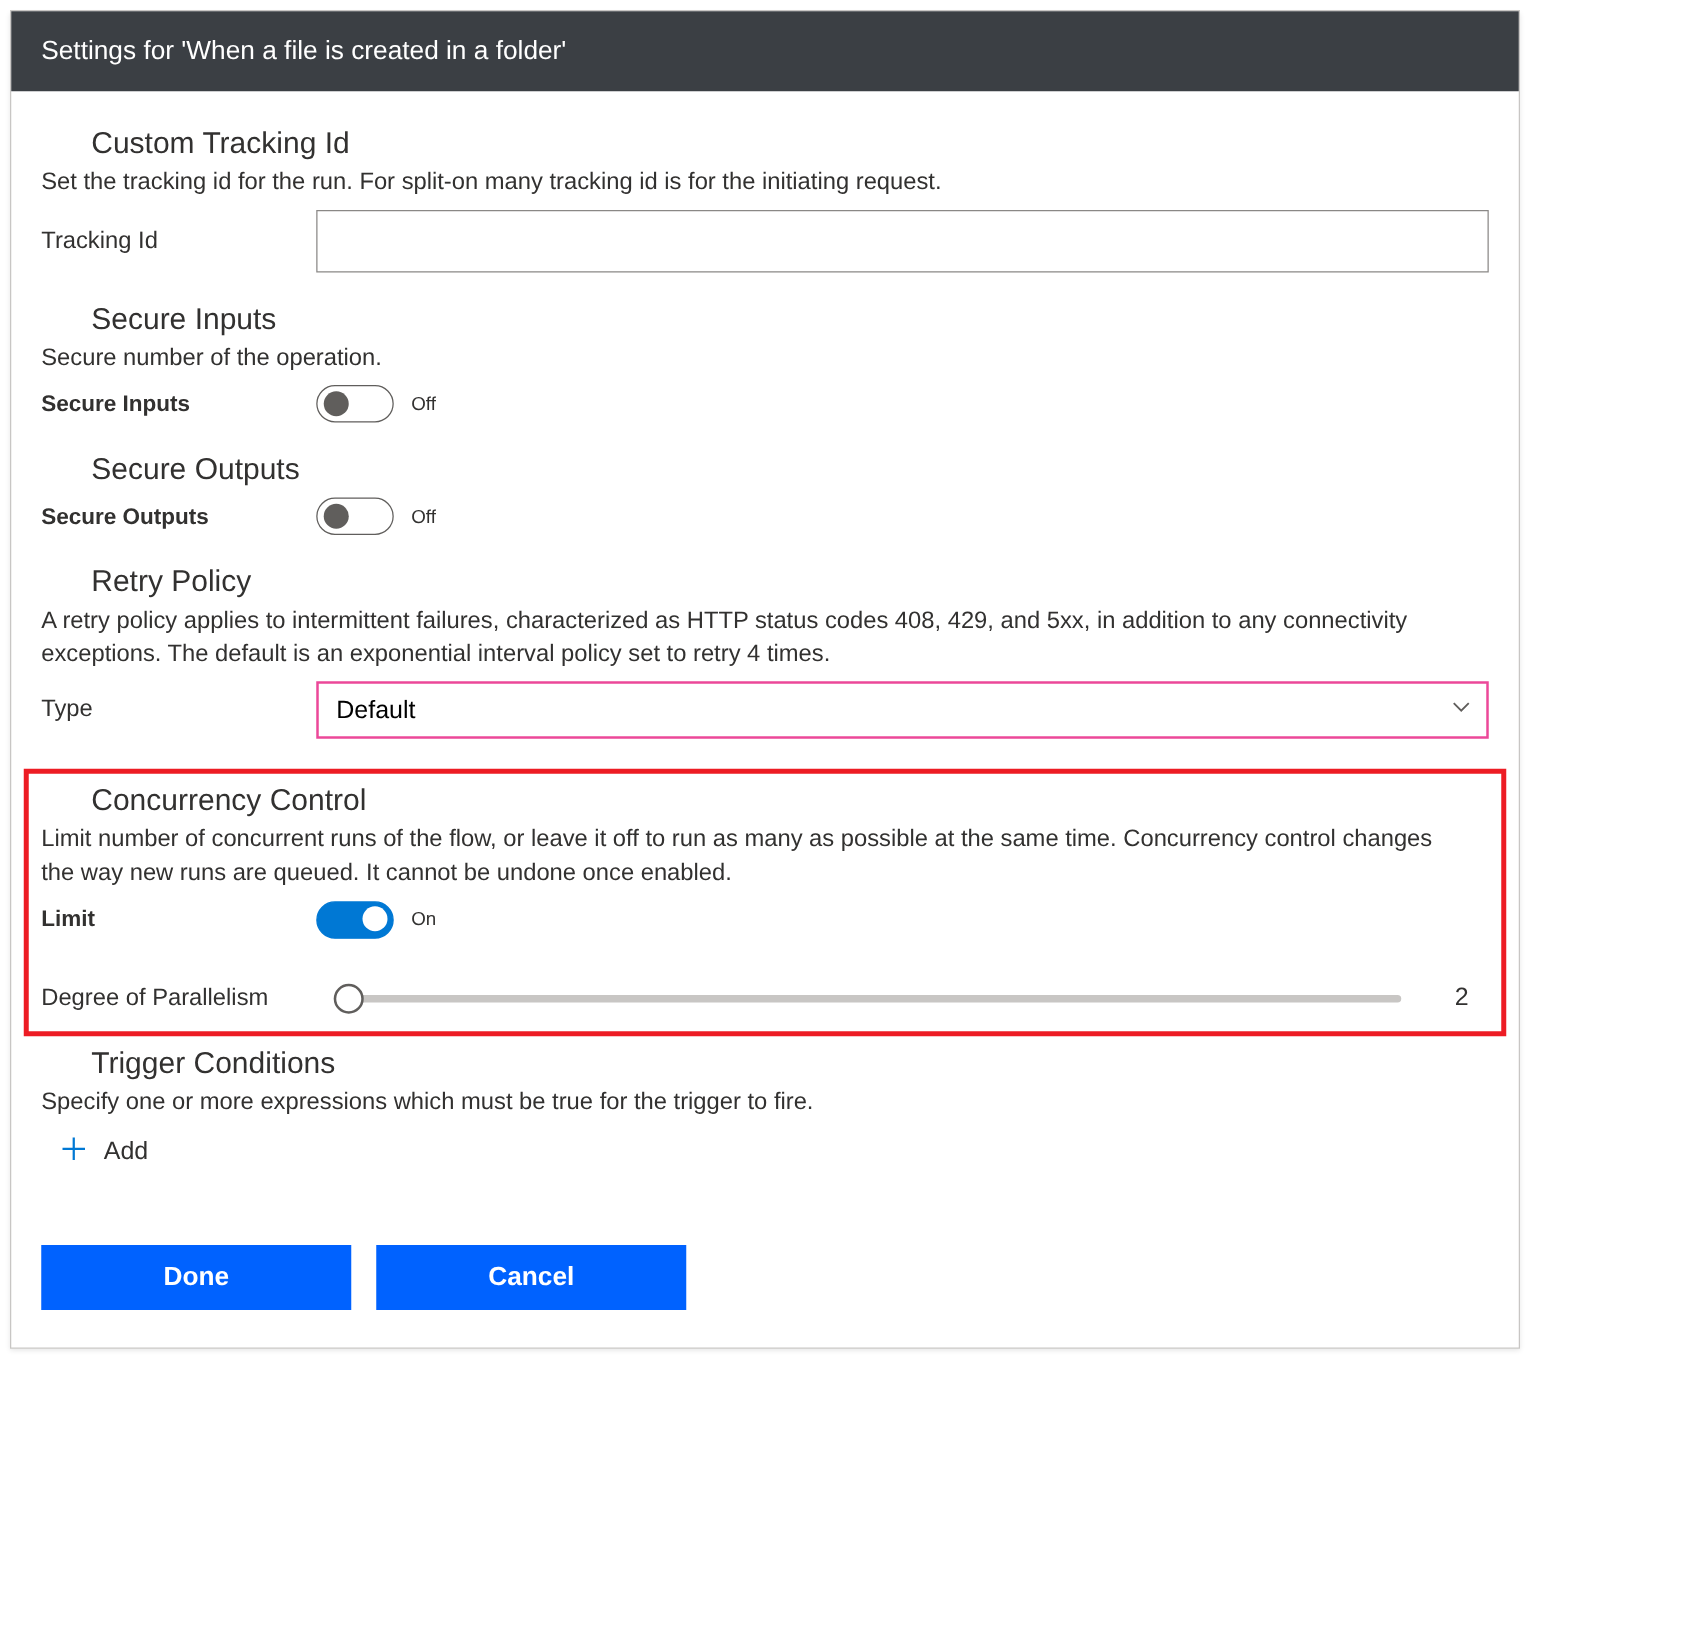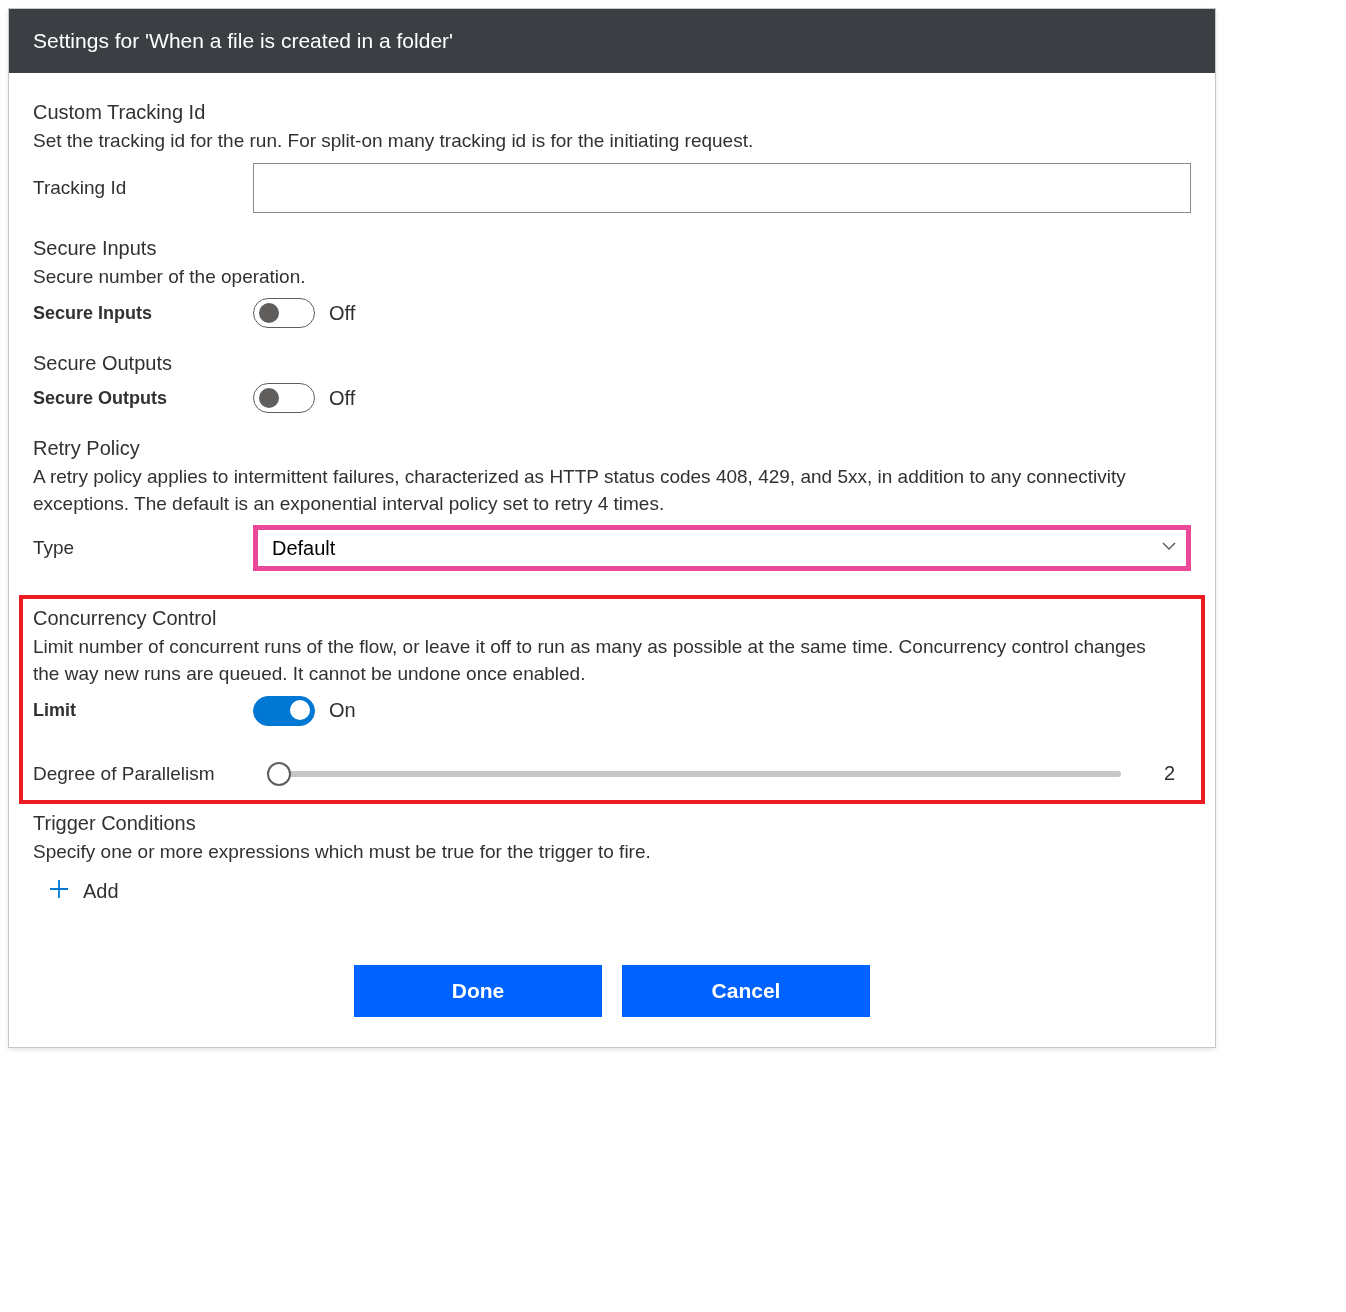--- a/index.html
+++ b/index.html
@@ -26,24 +26,25 @@
       font-size: 21px;
       font-weight: 400;
     }
     .dialog-body {
       padding: 28px 24px 20px 24px;
     }
     .section {
       margin-bottom: 24px;
     }
     .section-title {
-      font-size: 20px;
+      font-size: 24px;
       font-weight: 400;
       color: #323130;
       margin-bottom: 4px;
+      margin-left: 40px;
     }
     .section-desc {
       font-size: 19px;
       font-weight: 400;
       color: #323130;
       line-height: 1.4;
     }
     .field-row {
       display: flex;
       align-items: center;
@@ -97,31 +98,31 @@
     }
     .toggle.on {
       background: #0078d4;
       border-color: #0078d4;
     }
     .toggle.on .toggle-knob {
       left: 36px;
       background: #ffffff;
     }
     .toggle-state {
-      font-size: 20px;
+      font-size: 15px;
       color: #323130;
     }
     .select-wrap {
       flex: 1;
       position: relative;
     }
     .select {
       width: 100%;
       height: 46px;
-      border: 5px solid #ec4899;
+      border: 2px solid #ec4899;
       padding: 6px 40px 6px 14px;
       font-size: 20px;
       font-family: inherit;
       background: #ffffff;
       appearance: none;
       cursor: pointer;
     }
     .select-chevron {
       position: absolute;
       right: 14px;
@@ -182,21 +183,20 @@
     }
     .plus-icon {
       color: #0078d4;
     }
     .add-label {
       font-size: 20px;
       color: #323130;
     }
     .button-row {
       display: flex;
-      justify-content: center;
       gap: 20px;
       margin-top: 60px;
       padding-bottom: 10px;
     }
     .btn {
       width: 248px;
       height: 52px;
       border: none;
       font-size: 21px;
       font-weight: 600;

